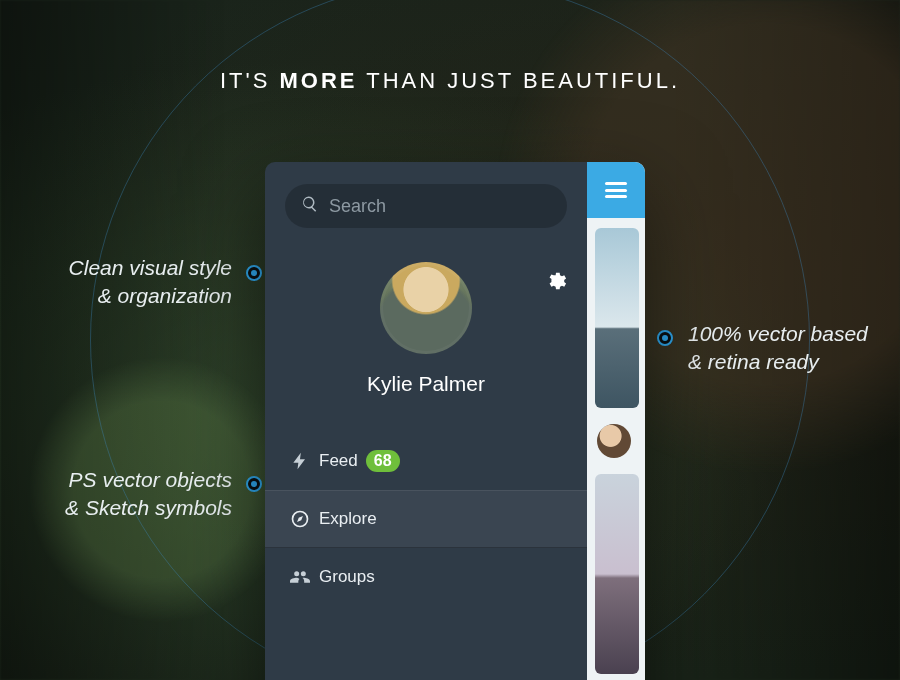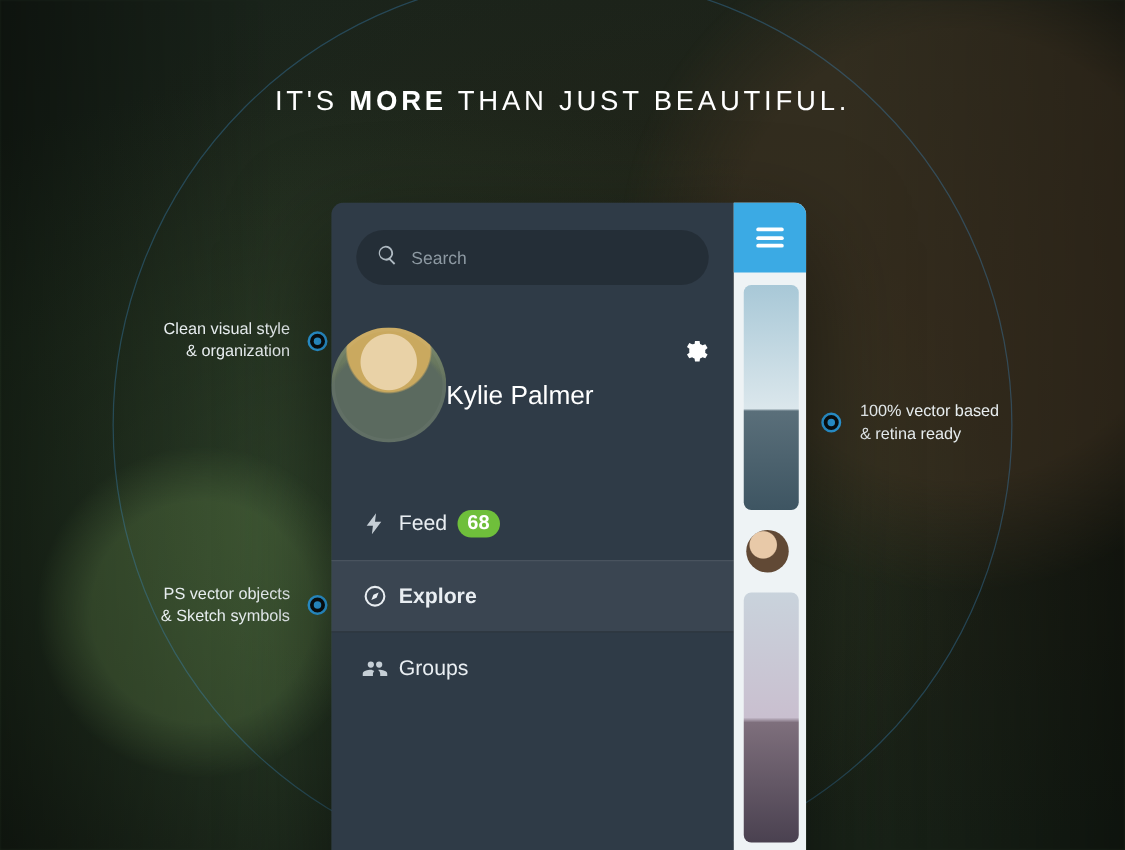--- a/index.html
+++ b/index.html
@@ -39,23 +39,24 @@
     margin-left: -360px; margin-top: -360px;
     border: 1px solid rgba(60,140,200,0.35);
     border-radius: 50%;
     pointer-events:none;
   }
 
   
   .callout {
     position: absolute;
     color: #e8eef0;
-    font-size: 13px;
+    font-size: 21px;
     line-height: 1.35;
     font-weight: 300;
+    font-style: italic;
   }
   .callout.left { text-align: right; }
   .callout.right { text-align: left; }
   .dot {
     position:absolute;
     width: 16px; height: 16px;
     border-radius: 50%;
     border: 2px solid #2ea3e6;
     background: #0a1012;
   }
@@ -118,34 +119,34 @@
     height: 44px;
     background: rgba(0,0,0,0.22);
     border-radius: 22px;
     display:flex; align-items:center;
     padding: 0 16px;
     color:#9aa6af;
     gap:10px;
   }
   .search input {
     flex:1; background:transparent; border:0; outline:0;
-    color:#cfd7dc; font-size:14px;
+    color:#cfd7dc; font-size:18px;
   }
   .search input::placeholder { color:#8d99a2; }
   .search svg { width:18px; height:18px; fill:#aeb9c1; }
 
   .gear {
     position:absolute; right:20px; top:108px;
     width:22px; height:22px; cursor:pointer;
   }
   .gear svg { width:22px; height:22px; fill:#fff; }
 
   .profile {
     margin-top: 34px;
-    display:flex; flex-direction:row; align-items:center;
+    display:flex; flex-direction:column; align-items:center;
   }
   .avatar {
     width:92px; height:92px; border-radius:50%;
     background:
       radial-gradient(circle at 50% 30%, #e9d2a7 0 28%, transparent 29%),
       radial-gradient(circle at 50% 20%, #caa95f 0 38%, transparent 40%),
       radial-gradient(circle at 50% 70%, #5b6a5f 0 60%, transparent 65%),
       linear-gradient(180deg,#7c8a6b,#3e5043);
     box-shadow: inset 0 0 0 3px rgba(255,255,255,0.04);
   }
@@ -166,21 +167,20 @@
     font-size:17px;
     font-weight:500;
     cursor:pointer;
   }
   .nav-item .icon { width:22px; height:22px; display:flex; align-items:center; justify-content:center; }
   .nav-item .icon svg { width:20px; height:20px; fill:#c6cfd6; }
   .nav-item.active {
     background: rgba(255,255,255,0.055);
     border-top:1px solid rgba(255,255,255,0.08);
     border-bottom:1px solid rgba(0,0,0,0.25);
-    font-weight:bold;
   }
   .nav-item.active .icon svg { fill:#e9eef2; }
 
   .pill {
     display:inline-flex; align-items:center; justify-content:center;
     min-width:34px; height:22px; padding:0 8px;
     border-radius:11px;
     font-size:16px; font-weight:600;
     color:#fff;
   }

